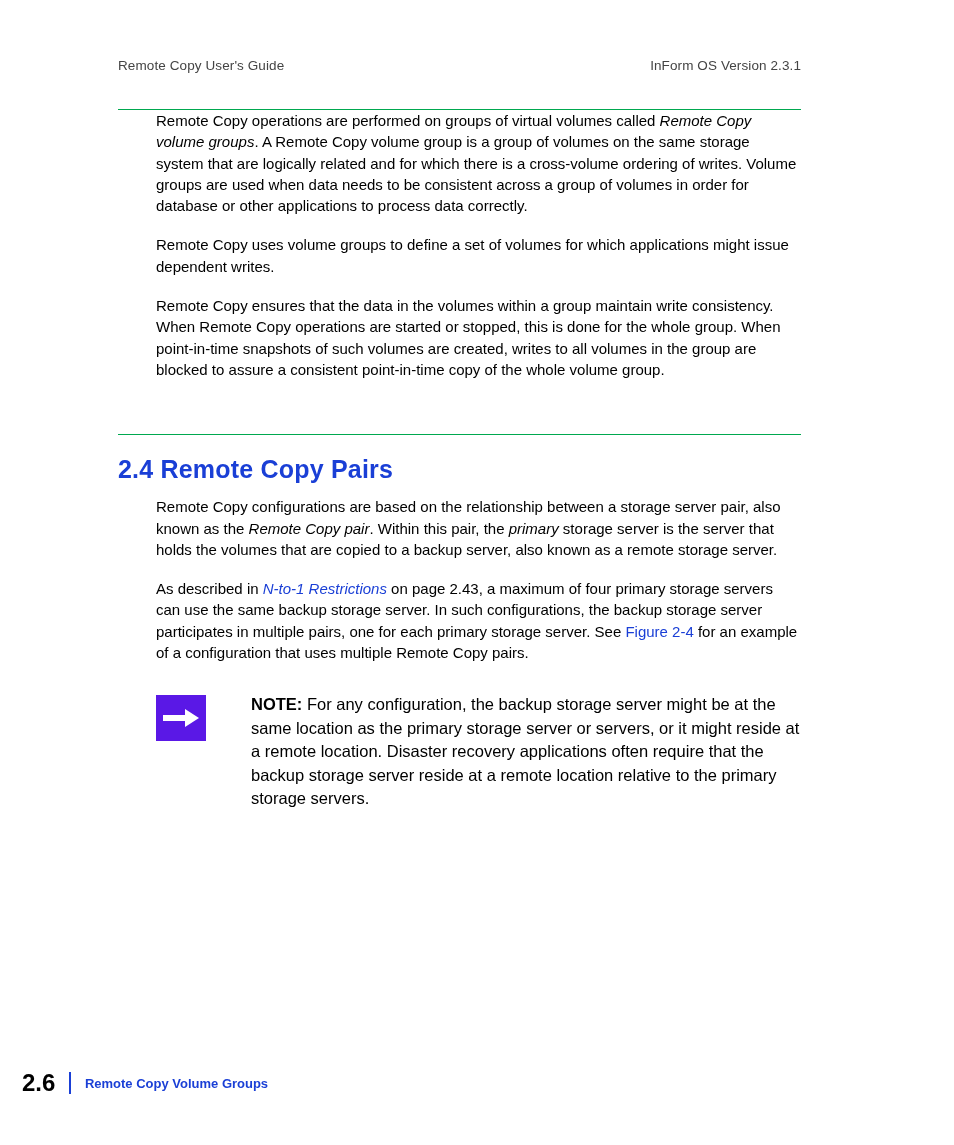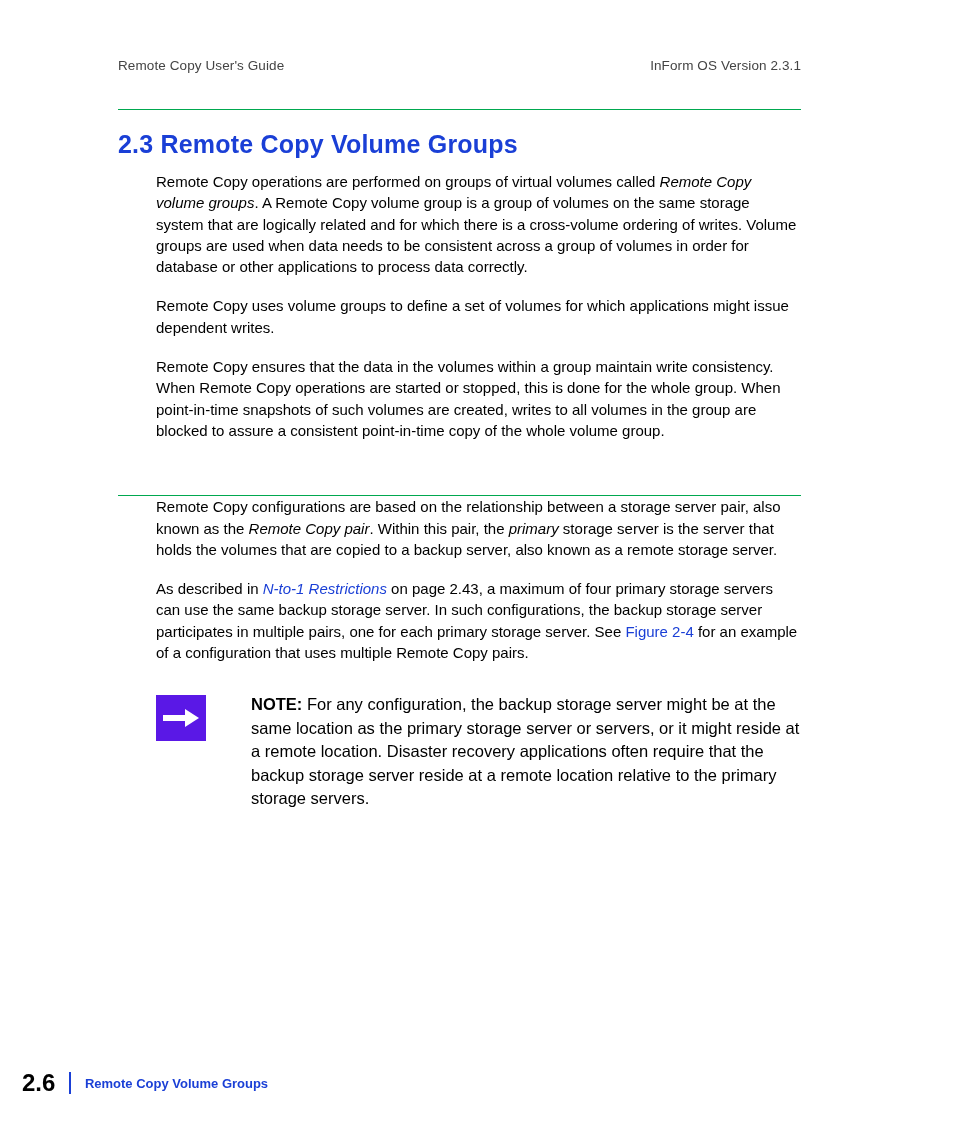--- a/index.html
+++ b/index.html
@@ -111,33 +111,33 @@
 
 <div class="page">
 
   <div class="header-row">
     <span>Remote Copy User's Guide</span>
     <span>InForm OS Version 2.3.1</span>
   </div>
 
   <hr class="section-rule first">
 
-  <h2 class="section-heading">2.3  Remote Copy Volume Groups</h2>
 
   <div class="body-block">
     <p class="body">
       <span>Remote Copy operations are performed on groups of virtual volumes called </span><span class="ital">Remote Copy volume groups</span><span>. A Remote Copy volume group is a group of volumes on the same storage system that are logically related and for which there is a cross-volume ordering of writes. Volume groups are used when data needs to be consistent across a group of volumes in order for database or other applications to process data correctly.</span>
     </p>
     <p class="body">Remote Copy uses volume groups to define a set of volumes for which applications might issue dependent writes.</p>
     <p class="body">Remote Copy ensures that the data in the volumes within a group maintain write consistency. When Remote Copy operations are started or stopped, this is done for the whole group. When point-in-time snapshots of such volumes are created, writes to all volumes in the group are blocked to assure a consistent point-in-time copy of the whole volume group.</p>
   </div>
 
   <div class="sec2-spacer"></div>
   <hr class="section-rule">
 
+  <h2 class="section-heading">2.4  Remote Copy Pairs</h2>
 
   <div class="body-block">
     <p class="body">
       <span>Remote Copy configurations are based on the relationship between a storage server pair, also known as the </span><span class="ital">Remote Copy pair</span><span>. Within this pair, the </span><span class="ital">primary</span><span> storage server is the server that holds the volumes that are copied to a backup server, also known as a remote storage server.</span>
     </p>
     <p class="body">
       <span>As described in </span><span class="link">N-to-1 Restrictions</span><span> on page 2.43, a maximum of four primary storage servers can use the same backup storage server. In such configurations, the backup storage server participates in multiple pairs, one for each primary storage server. See </span><span class="link-plain">Figure 2-4</span><span> for an example of a configuration that uses multiple Remote Copy pairs.</span>
     </p>
   </div>
 

